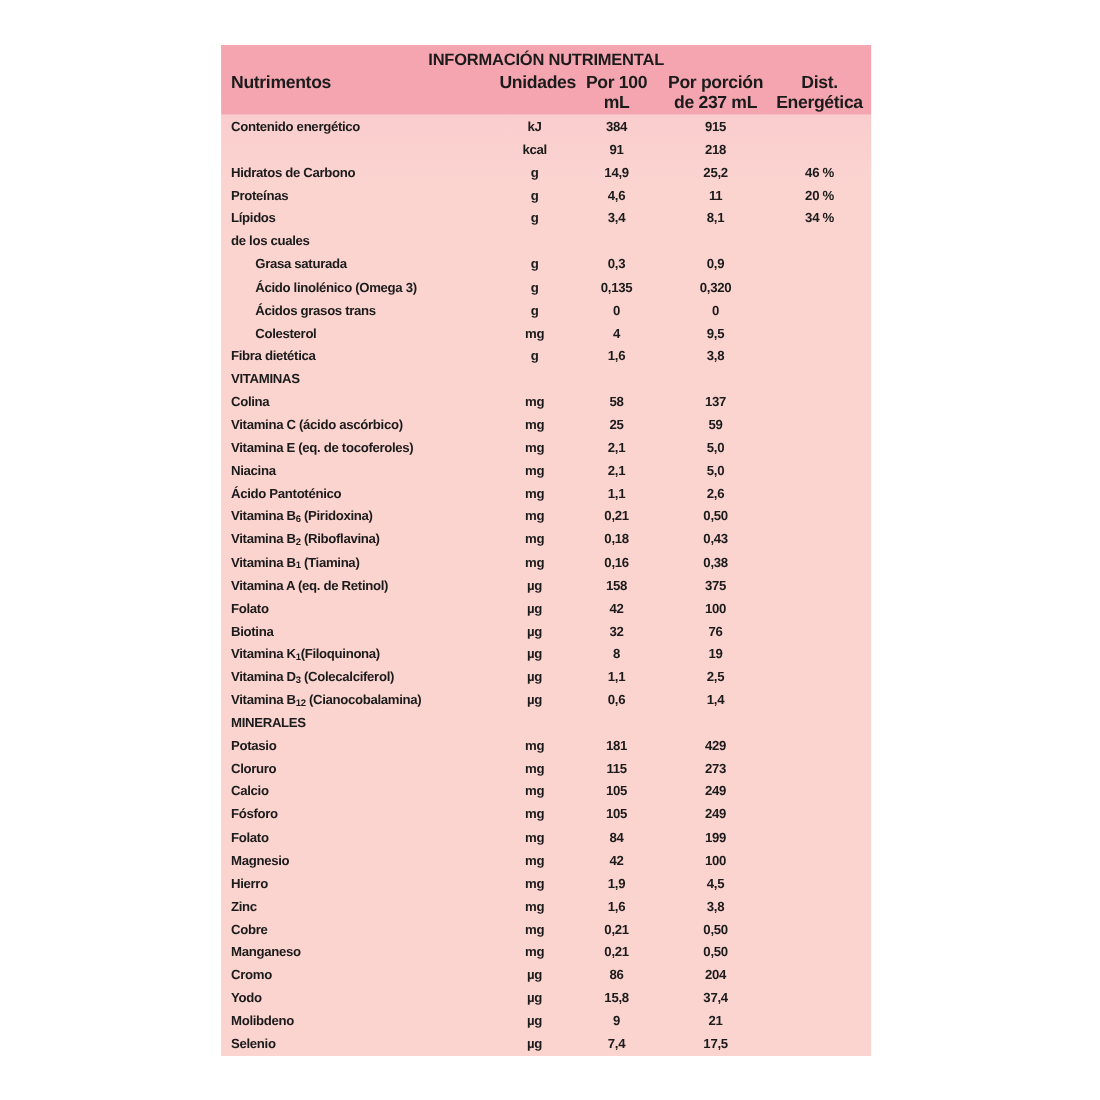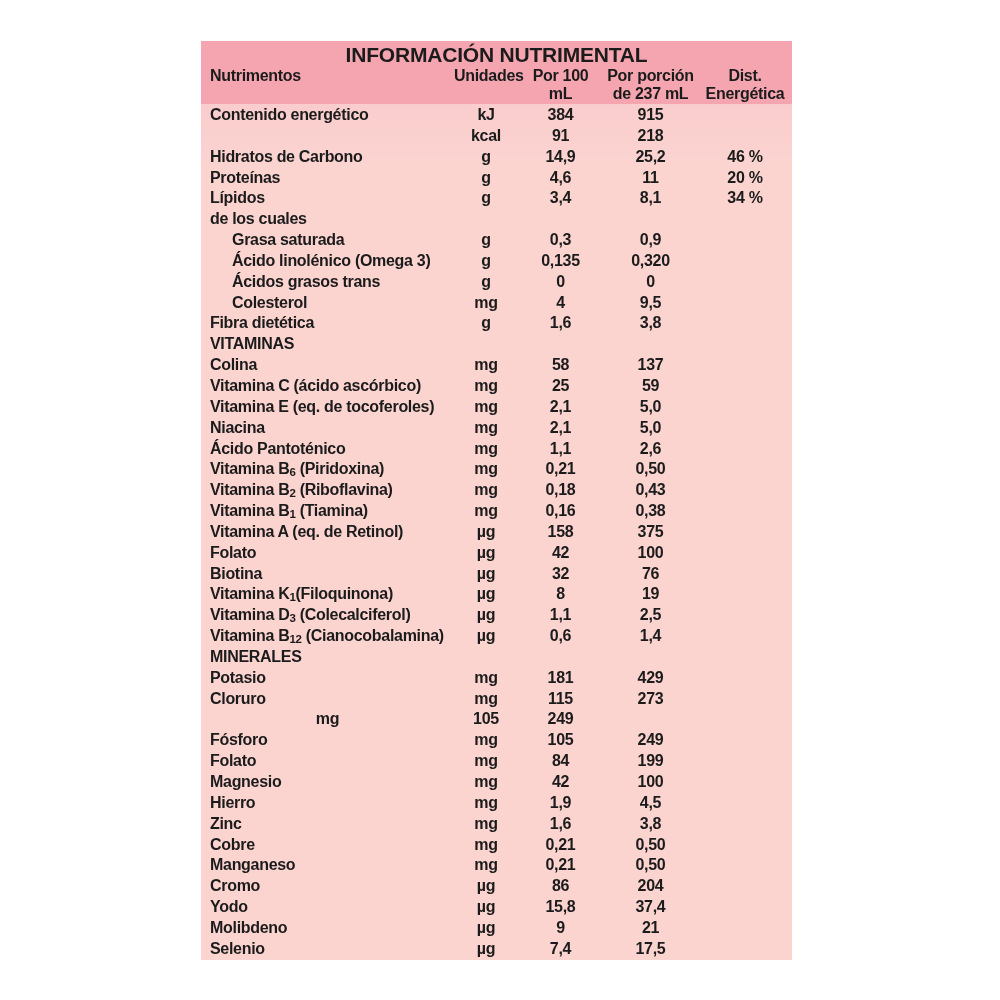--- a/index.html
+++ b/index.html
@@ -9,33 +9,33 @@
   }
   .label{
     position:absolute;left:201px;top:41px;width:591px;height:919px;
     background:linear-gradient(180deg,#f8c6c9 0%,#f9cccd 6%,#fbd4d0 14%,#fbd4d0 100%);
     overflow:hidden;
   }
   .header{
     background:#f5a5b0;height:63px;
   }
   .title{
-    text-align:center;font-size:21px;line-height:24px;padding-top:2px;
+    text-align:center;font-size:15px;line-height:24px;padding-top:2px;
     letter-spacing:-0.2px;
   }
   .cols,.row{
     display:grid;
     grid-template-columns:253px 64px 85px 95px 94px;
   }
   .cols{font-size:16px;line-height:17.5px;}
   .cols .c{text-align:center;letter-spacing:-0.3px;}
   .cols .c.namecol{text-align:left;padding-left:9px;}
   .cols .c span{display:block;}
   .rows{padding-top:1px;}
-  .row{height:20.85px;line-height:20.85px;font-size:16px;letter-spacing:-0.3px;}
+  .row{height:20.85px;line-height:20.85px;font-size:12px;letter-spacing:-0.3px;}
   .cell{white-space:nowrap;}
   .cell.name{text-align:left;padding-left:9px;}
   .row.indent .cell.name{padding-left:31px;}
   .cell.unit,.cell.per100,.cell.per237,.cell.dist{text-align:center;}
   sub{font-size:0.72em;vertical-align:-0.18em;line-height:0;}
 </style>
 </head>
 <body>
 
 <div class="label">
@@ -285,20 +285,21 @@
 
   <div class="row">
     <div class="cell name">Cloruro</div>
     <div class="cell unit">mg</div>
     <div class="cell per100">115</div>
     <div class="cell per237">273</div>
     <div class="cell dist"></div>
   </div>
 
   <div class="row">
+    <div class="cell name">Calcio</div>
     <div class="cell unit">mg</div>
     <div class="cell per100">105</div>
     <div class="cell per237">249</div>
     <div class="cell dist"></div>
   </div>
 
   <div class="row">
     <div class="cell name">Fósforo</div>
     <div class="cell unit">mg</div>
     <div class="cell per100">105</div>

